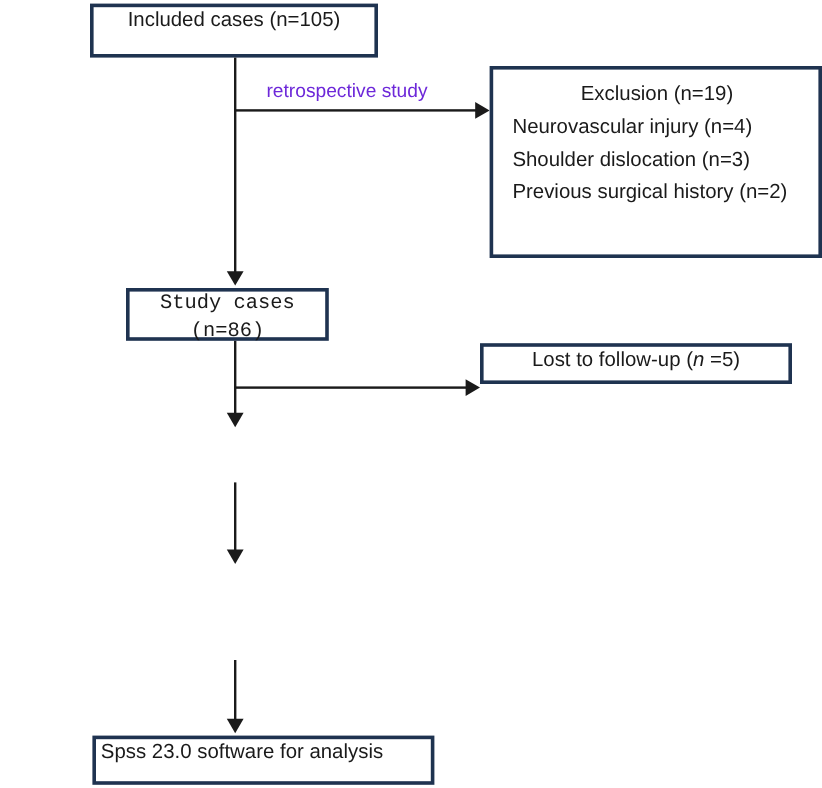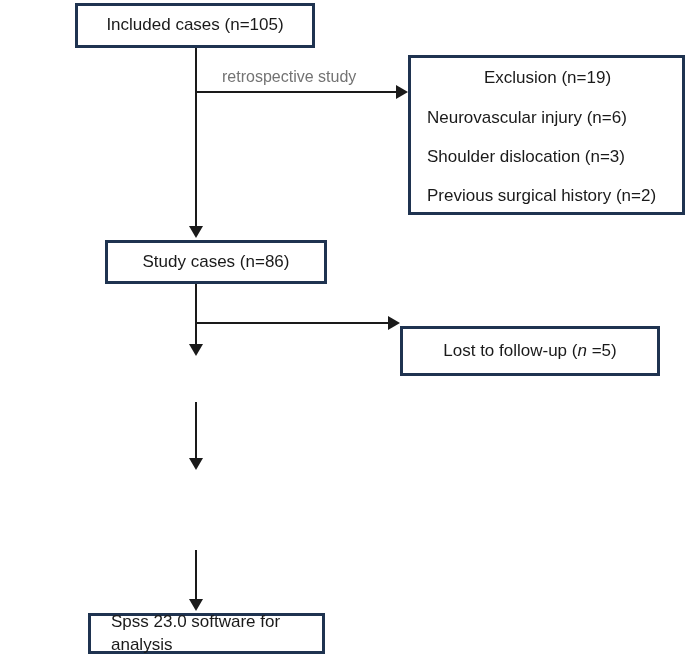--- a/index.html
+++ b/index.html
@@ -16,49 +16,49 @@
     font-family: "Liberation Sans", sans-serif;
     overflow: hidden;
   }
   .node {
     position: absolute;
     box-sizing: border-box;
     background: #ffffff;
     border: 3px solid #1f3350;
     color: #1a1a1a;
     display: flex;
-    align-items: center;
+    align-items: flex-start;
     font-size: 17px;
     line-height: 1.35;
   }
   .node.center-text {
     justify-content: center;
     text-align: center;
   }
   .node.left-text {
     justify-content: flex-start;
     text-align: left;
   }
   .node-label {
     display: block;
     width: 100%;
   }
 
   
   #node-included   { left: 75px;  top: 3px;   width: 240px; height: 45px; }
   #node-exclusion  { left: 408px; top: 55px;  width: 277px; height: 160px;
                      align-items: flex-start; padding: 8px 14px 8px 16px;
-                     flex-direction: column; gap: 12px; }
-  #node-study86    { left: 105px; top: 240px; width: 222px; height: 44px; }
-  #node-lost       { left: 400px; top: 286px; width: 260px; height: 50px; margin-top: 40px; }
+                     flex-direction: column; }
+  #node-study86    { left: 105px; top: 240px; width: 169px; height: 44px; font-family: Liberation Mono, monospace; }
+  #node-lost       { left: 400px; top: 286px; width: 260px; height: 34px; }
   #node-study81    { left: 105px; top: 358px; width: 210px; height: 44px; }
   #node-record     { left: 3px;   top: 472px; width: 425px; height: 78px;
                      padding-left: 12px; }
-  #node-spss       { left: 88px;  top: 613px; width: 237px; height: 41px;
-                     padding-left: 20px; }
+  #node-spss       { left: 77px;  top: 613px; width: 285px; height: 41px;
+                     padding-left: 4px; }
 
   
   .excl-head {
     width: 100%;
     text-align: center;
     font-size: 17px;
     padding: 1px 0 3px 0;
   }
   .excl-item {
     width: 100%;
@@ -108,21 +108,21 @@
   
   #branch-1-line  { left: 196px; top: 91px; width: 206px; }
   #branch-1-arrow { left: 396px; top: 85px; }
   
   #branch-2-line  { left: 196px; top: 322px; width: 198px; }
   #branch-2-arrow { left: 388px; top: 316px; }
 
   .edge-label {
     position: absolute;
     font-size: 16px;
-    color: #737373;
+    color: #6d28d9;
     white-space: nowrap;
   }
   #label-retrospective { left: 222px; top: 68px; }
 
   .ital { font-style: italic; }
 </style>
 </head>
 <body>
 
 <div id="flowchart">
@@ -133,21 +133,21 @@
 
   <div class="vline" id="spine-1"></div>
   <div class="arrow-down" id="arrow-1"></div>
 
   <div class="edge-label" id="label-retrospective">retrospective study</div>
   <div class="hline" id="branch-1-line"></div>
   <div class="arrow-right" id="branch-1-arrow"></div>
 
   <div class="node" id="node-exclusion">
     <div class="excl-head">Exclusion (n=19)</div>
-    <div class="excl-item">Neurovascular injury (n=6)</div>
+    <div class="excl-item">Neurovascular injury (n=4)</div>
     <div class="excl-item">Shoulder dislocation (n=3)</div>
     <div class="excl-item">Previous surgical history (n=2)</div>
   </div>
 
   <div class="node center-text" id="node-study86">
     <span class="node-label">Study cases (n=86)</span>
   </div>
 
   <div class="vline" id="spine-2"></div>
   <div class="arrow-down" id="arrow-2"></div>

